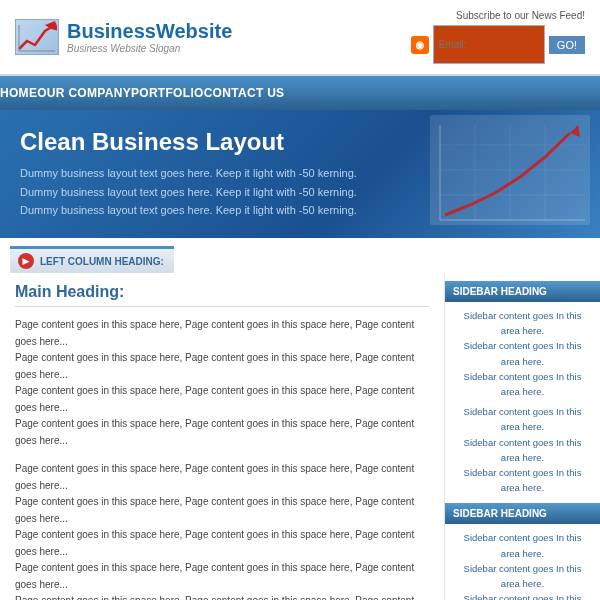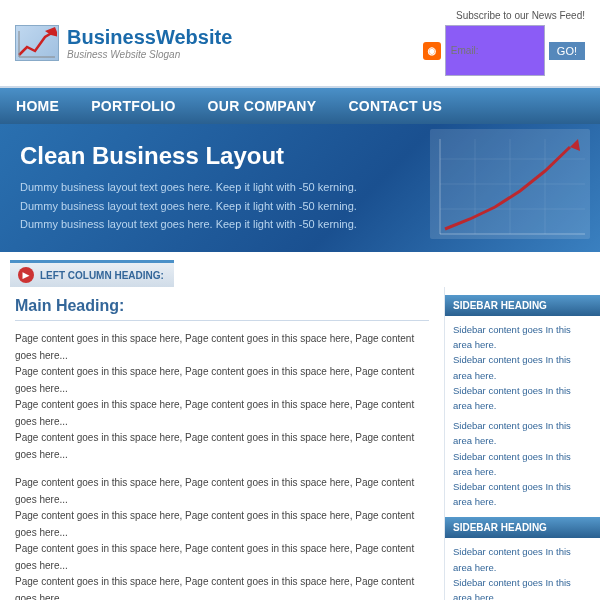--- a/index.html
+++ b/index.html
@@ -31,38 +31,38 @@
     .subscribe-area .sub-label { font-size: 10px; color: #555; }
     .subscribe-row { display: flex; align-items: center; gap: 4px; }
     .rss-icon {
       width: 18px; height: 18px;
       background: #f60;
       border-radius: 3px;
       display: flex; align-items: center; justify-content: center;
       color: #fff; font-size: 10px; font-weight: bold;
     }
     .subscribe-input {
-      border: 1px solid #aac; padding: 19px 5px; font-size: 10px; width: 100px;
-      background: #8b5cf6;
+      border: 1px solid #aac; padding: 13px 5px; font-size: 10px; width: 112px;
+      background: #c2410c;
     }
     .go-btn {
       background: #5588bb; color: #fff; border: none;
       padding: 3px 8px; font-size: 11px; font-weight: normal;
       cursor: pointer;
     }
 
     
     #nav {
       background: linear-gradient(to bottom, #4a90c8, #2a6090);
       display: flex; align-items: stretch;
     }
     .nav-item {
-      padding: 10px 16px;
+      padding: 10px 0;
       color: #fff;
-      font-size: 14px;
+      font-size: 12px;
       font-weight: bold;
       text-transform: uppercase;
       cursor: pointer;
       display: flex; align-items: center;
       letter-spacing: 0.3px;
     }
 
     
     #hero {
       background: linear-gradient(135deg, #2a70b0 0%, #1a5090 60%, #3a80c0 100%);
@@ -143,20 +143,21 @@
       padding: 5px 8px;
       margin-bottom: 6px;
     }
     .sidebar-content {
       padding: 0 8px;
     }
     .sidebar-content p {
       font-size: 9.5px;
       color: #336699;
       line-height: 1.6;
+      text-align: center;
     }
     .sidebar-content p + p { margin-top: 5px; }
 
     
     #main-wrapper {
       background: #fff;
     }
   </style>
 </head>
 <body>
@@ -181,22 +182,22 @@
     <div class="subscribe-row">
       <div class="rss-icon">◉</div>
       <input class="subscribe-input" type="text" placeholder="Email:" style="">
       <button class="go-btn">GO!</button>
     </div>
   </div>
 </div>
 
 <div id="nav">
   <div class="nav-item">HOME</div>
+  <div class="nav-item">OUR COMPANY</div>
   <div class="nav-item">PORTFOLIO</div>
-  <div class="nav-item">OUR COMPANY</div>
   <div class="nav-item">CONTACT US</div>
 </div>
 
 <div id="hero">
   <div class="hero-text">
     <h2>Clean Business Layout</h2>
     <p>Dummy business layout text goes here. Keep it light with -50 kerning.</p>
     <p>Dummy business layout text goes here. Keep it light with -50 kerning.</p>
     <p>Dummy business layout text goes here. Keep it light with -50 kerning.</p>
   </div>

